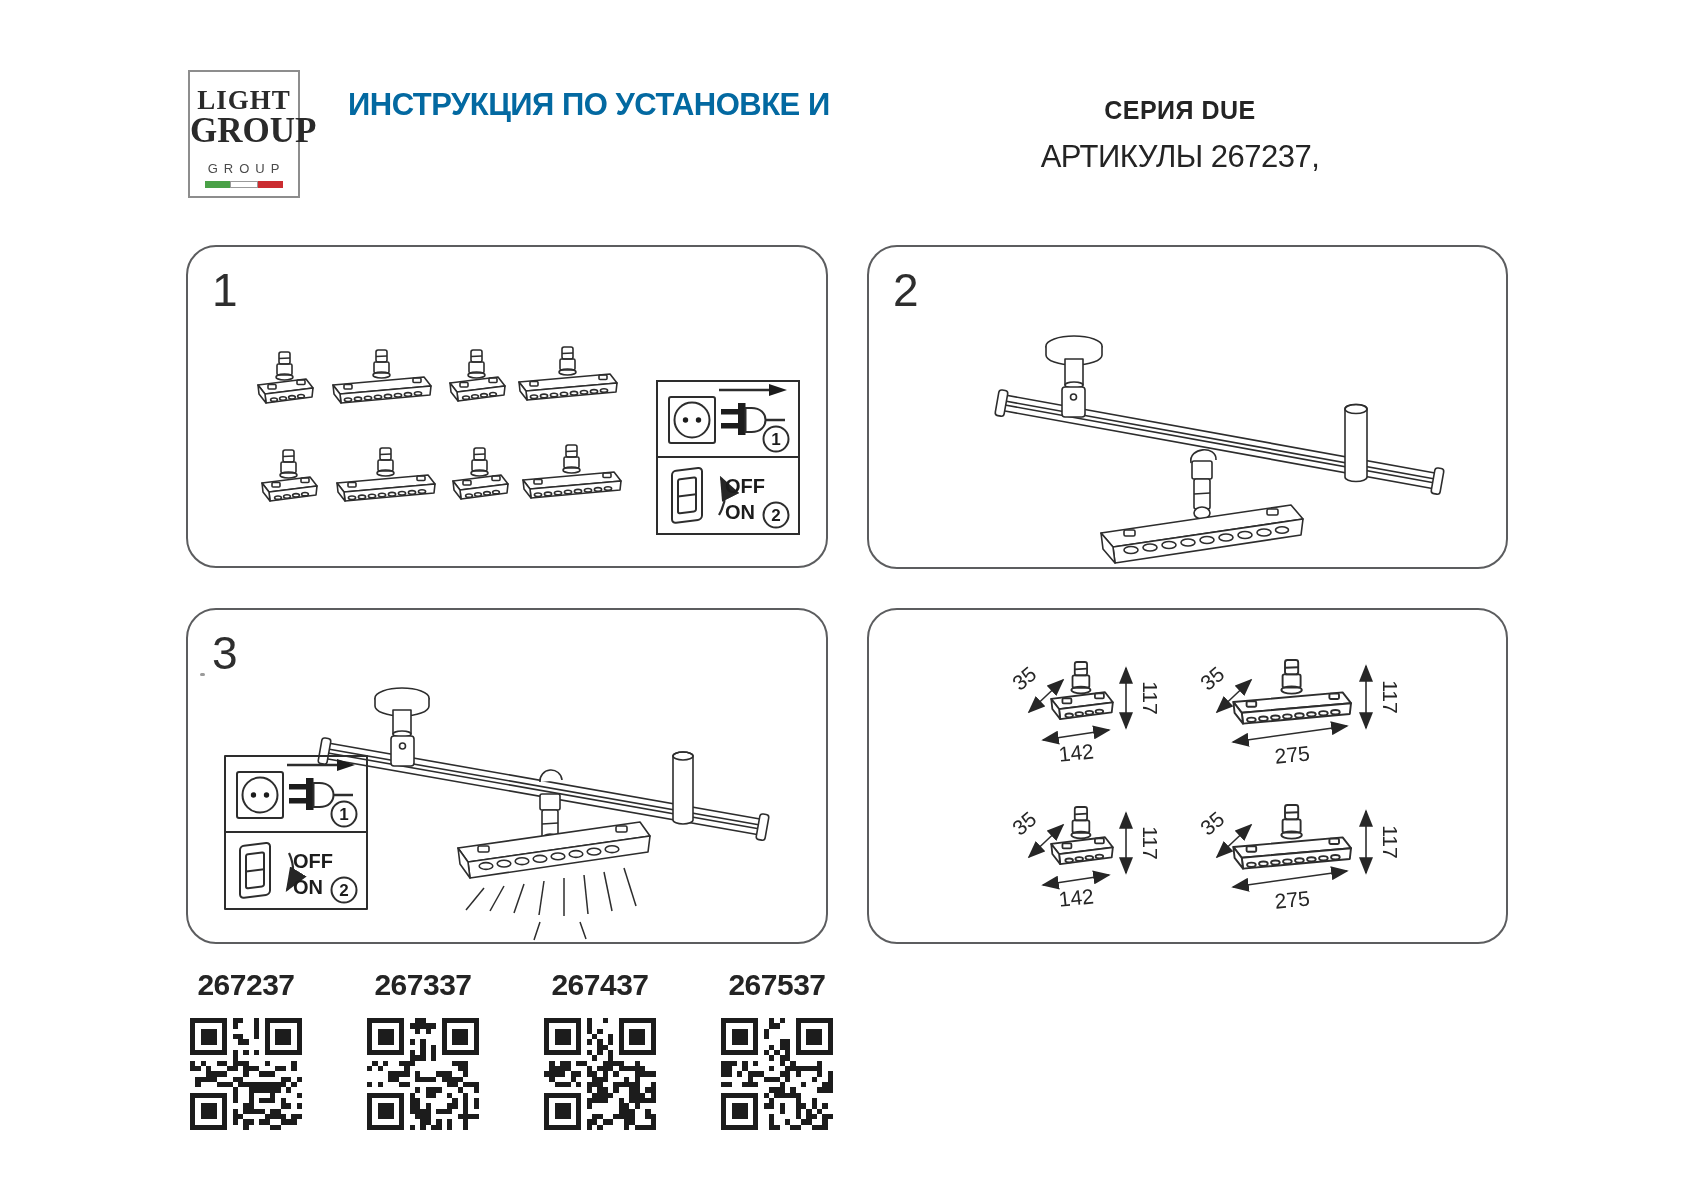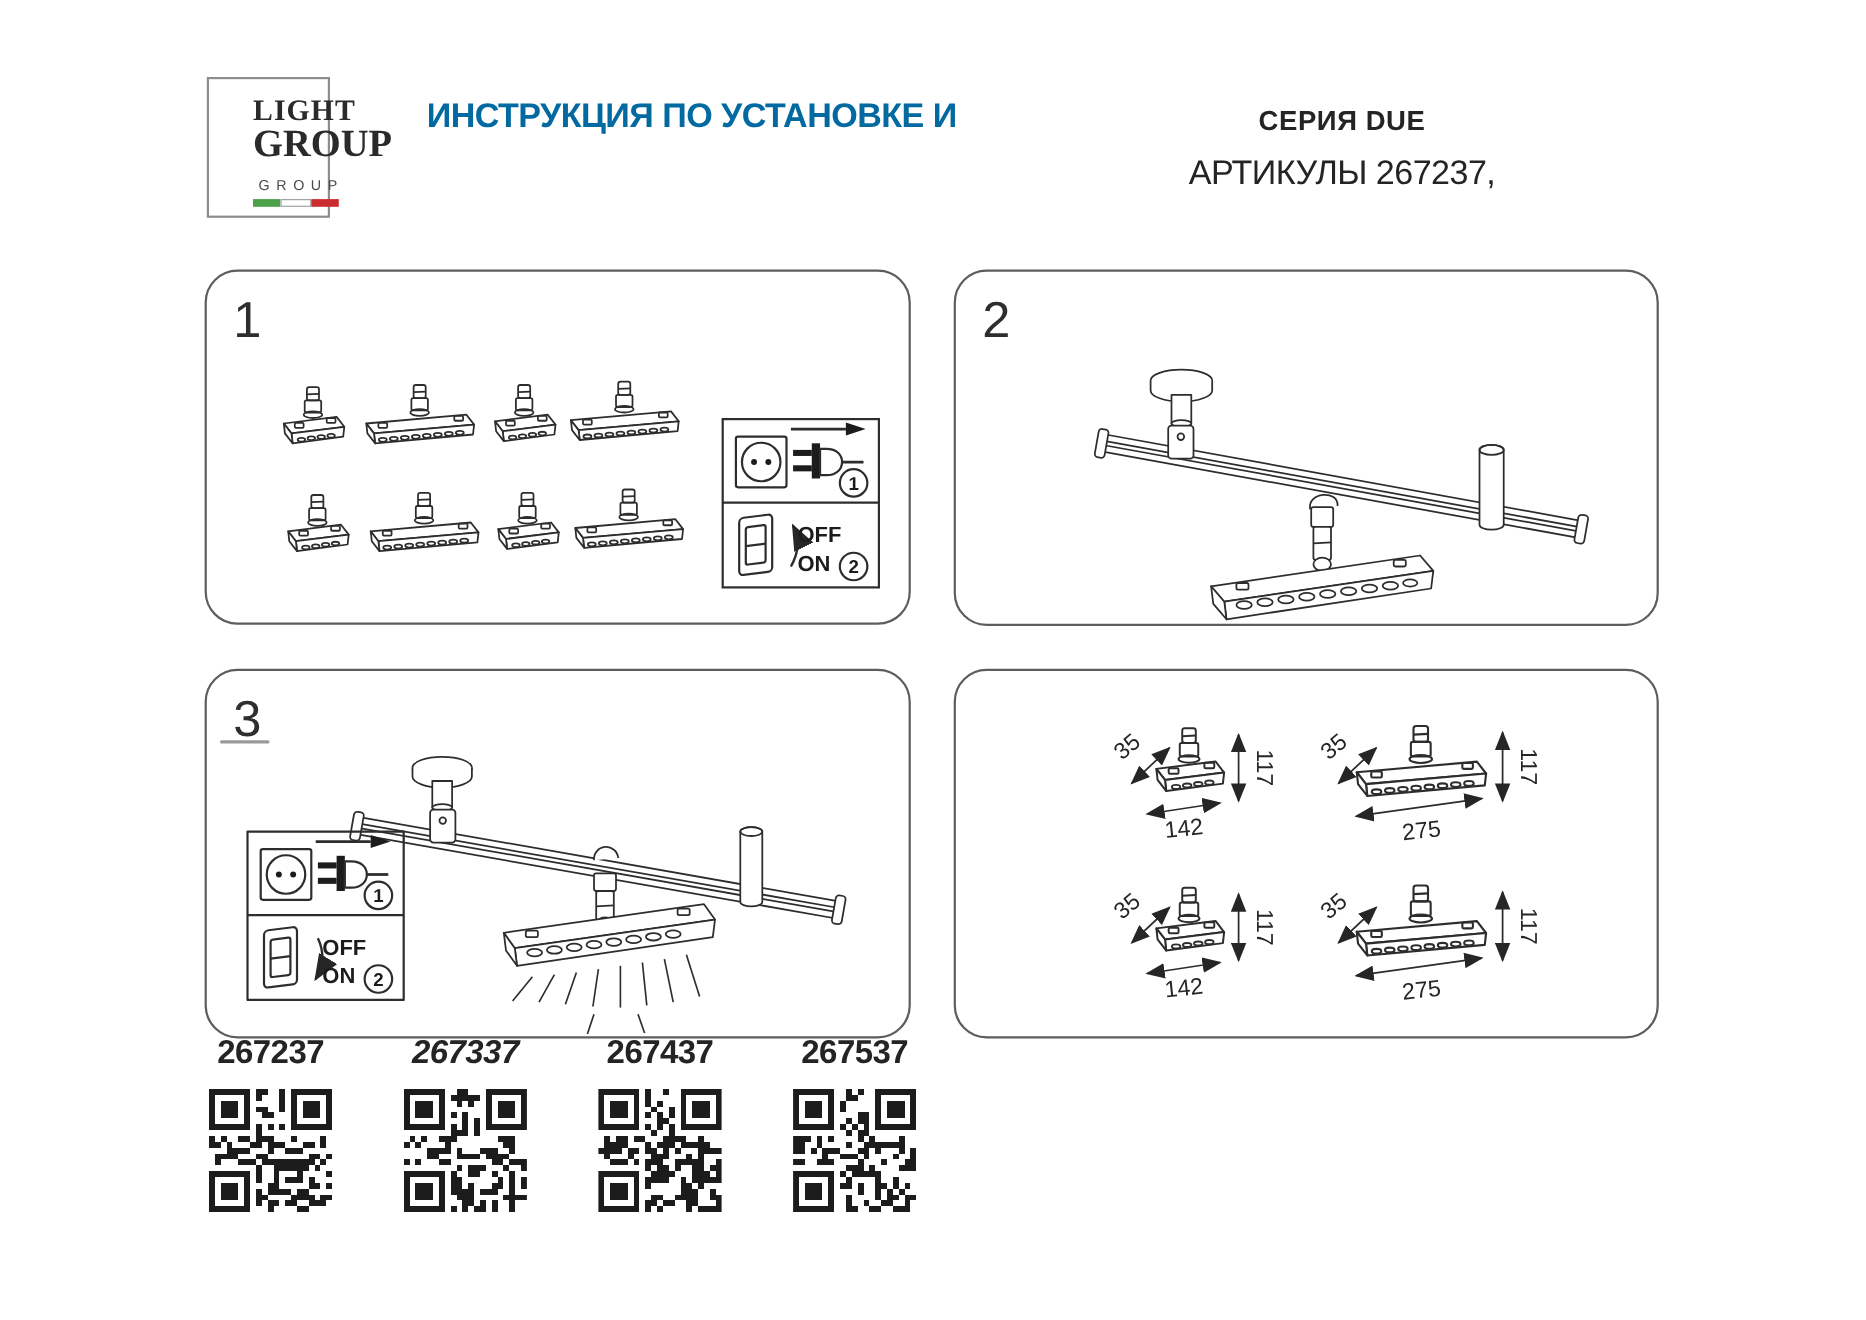--- a/index.html
+++ b/index.html
@@ -1,17 +1,17 @@
 <!DOCTYPE html>
 <html><head>
 <meta charset="utf-8">
 <style>
   html,body{margin:0;padding:0;background:#fff;}
   body{width:1696px;height:1200px;position:relative;font-family:"Liberation Sans",sans-serif;color:#1d1d1b;overflow:hidden;}
-  .abs{position:absolute;padding-left:40px;}
+  .abs{position:absolute;}
   
   .logo-box{left:188px;top:70px;width:112px;height:128px;border:2px solid #8d8d8d;box-sizing:border-box;text-align:center;font-family:"Liberation Serif",serif;}
   .logo-l1{margin-top:14px;font-size:27px;font-weight:bold;letter-spacing:1px;line-height:28px;color:#2a2a2a;}
   .logo-l2{font-size:35px;font-weight:bold;letter-spacing:0px;line-height:33px;color:#2a2a2a;}
   .logo-l3{font-size:13px;letter-spacing:6px;color:#4a4a4a;margin-top:14px;margin-left:5px;font-family:"Liberation Sans",sans-serif;}
   .flag{width:78px;height:7px;margin:5px auto 0 auto;display:flex;}
   .flag div{flex:1;height:100%;box-sizing:border-box;}
   
   .title{left:348px;top:84px;font-size:31px;font-weight:bold;line-height:41px;color:#0369a1;letter-spacing:-0.5px;}
   .right-head{left:965px;top:96px;width:430px;text-align:center;color:#242424;}
@@ -19,21 +19,21 @@
   .articles{margin-top:12px;font-size:31px;font-weight:normal;line-height:39px;letter-spacing:-0.5px;}
   
   .panel{position:absolute;border:2px solid #5c5d5f;border-radius:30px;box-sizing:border-box;background:#fff;}
   #panel1{left:186px;top:245px;width:642px;height:323px;}
   #panel2{left:867px;top:245px;width:641px;height:324px;}
   #panel3{left:186px;top:608px;width:642px;height:336px;}
   #panel4{left:867px;top:608px;width:641px;height:336px;}
   .panel svg{position:absolute;left:0;top:0;}
   .step-num{position:absolute;left:24px;top:16px;font-size:46px;font-weight:400;color:#2e2e2e;}
   
-  .qr-item{position:absolute;top:940px;width:200px;text-align:center;}
+  .qr-item{position:absolute;top:968px;width:200px;text-align:center;}
   .qr-label{font-size:30px;font-weight:bold;color:#242424;letter-spacing:-0.5px;}
   .qr-item svg{display:block;margin:16px auto 0 auto;}
   .stray{left:200px;top:673px;width:5px;height:3px;background:#9a9a9a;border-radius:2px;}
   text{font-family:"Liberation Sans",sans-serif;}
   .dim-t{font-size:21px;fill:#262626;}
   .leg-t{font-size:20px;font-weight:bold;fill:#1c1c1c;}
   .leg-n{font-size:17px;font-weight:bold;fill:#1c1c1c;}
 </style>
 </head>
 <body>
@@ -561,21 +561,21 @@
       <rect x="2" y="20" width="1" height="1" fill="#1c1c1c"></rect>
       <rect x="3" y="20" width="1" height="1" fill="#1c1c1c"></rect>
       <rect x="4" y="20" width="1" height="1" fill="#1c1c1c"></rect>
       <rect x="5" y="20" width="1" height="1" fill="#1c1c1c"></rect>
       <rect x="6" y="20" width="1" height="1" fill="#1c1c1c"></rect>
       <rect x="10" y="20" width="1" height="1" fill="#1c1c1c"></rect>
       <rect x="15" y="20" width="1" height="1" fill="#1c1c1c"></rect>
       <rect x="16" y="20" width="1" height="1" fill="#1c1c1c"></rect>
     </svg>
 </div>
-<div class="qr-item" style="left:323px;font-style:italic;">
+<div class="qr-item" style="left:323px;">
   <div class="qr-label">267337</div>
   <svg class="qr-svg" width="112" height="112" viewBox="0 0 21 21" shape-rendering="crispEdges">
       <rect x="0" y="0" width="1" height="1" fill="#1c1c1c"></rect>
       <rect x="1" y="0" width="1" height="1" fill="#1c1c1c"></rect>
       <rect x="2" y="0" width="1" height="1" fill="#1c1c1c"></rect>
       <rect x="3" y="0" width="1" height="1" fill="#1c1c1c"></rect>
       <rect x="4" y="0" width="1" height="1" fill="#1c1c1c"></rect>
       <rect x="5" y="0" width="1" height="1" fill="#1c1c1c"></rect>
       <rect x="6" y="0" width="1" height="1" fill="#1c1c1c"></rect>
       <rect x="9" y="0" width="1" height="1" fill="#1c1c1c"></rect>

